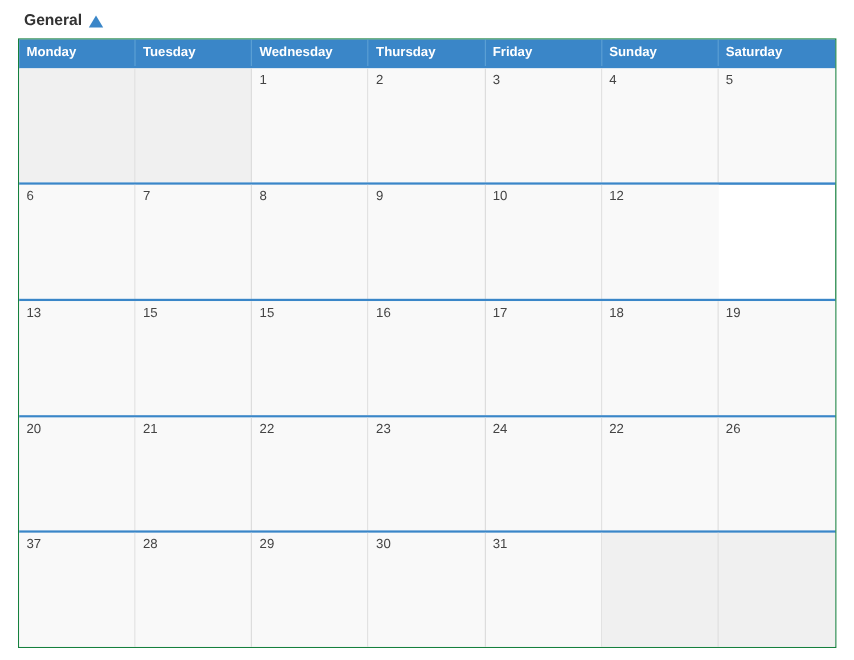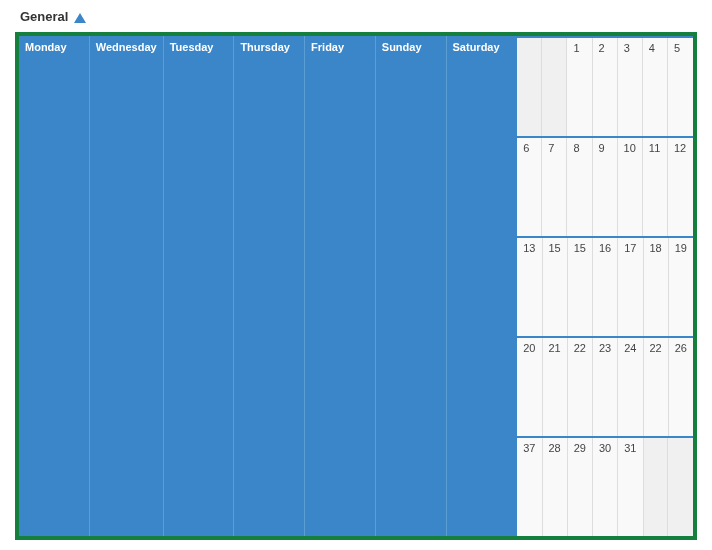--- a/index.html
+++ b/index.html
@@ -61,22 +61,22 @@
       text-align: center;
     }
     .country {
       font-size: 14px;
       color: #333;
       text-align: right;
     }
     .calendar {
       flex: 1;
       display: flex;
-      flex-direction: row;
-      border: 4px solid #15803d;
+      flex-direction: column;
+      border: 1px solid #15803d;
     }
     .day-headers {
       display: grid;
       grid-template-columns: repeat(7, 1fr);
       background: #3a86c8;
     }
     .day-header {
       color: #fff;
       font-size: 11px;
       font-weight: bold;
@@ -129,22 +129,22 @@
       </span>
       <span class="logo-blue"></span>
     </div>
     <div class="title"></div>
     <div class="country"></div>
   </div>
 
   <div class="calendar">
     <div class="day-headers">
       <div class="day-header">Monday</div>
+      <div class="day-header">Tuesday</div>
       <div class="day-header">Wednesday</div>
-      <div class="day-header">Tuesday</div>
       <div class="day-header">Thursday</div>
       <div class="day-header">Friday</div>
       <div class="day-header">Sunday</div>
       <div class="day-header">Saturday</div>
     </div>
     <div class="weeks" id="weeks-container">
     <div class="week">
           <div class="day-cell empty"></div>
           <div class="day-cell empty"></div>
           <div class="day-cell"><span class="day-num">1</span></div>
@@ -152,21 +152,20 @@
           <div class="day-cell"><span class="day-num">3</span></div>
           <div class="day-cell"><span class="day-num">4</span></div>
           <div class="day-cell"><span class="day-num">5</span></div>
         </div>
         <div class="week">
           <div class="day-cell"><span class="day-num">6</span></div>
           <div class="day-cell"><span class="day-num">7</span></div>
           <div class="day-cell"><span class="day-num">8</span></div>
           <div class="day-cell"><span class="day-num">9</span></div>
           <div class="day-cell"><span class="day-num">10</span></div>
-          <div class="day-cell"><span class="day-num">11</span></div>
           <div class="day-cell"><span class="day-num">12</span></div>
         </div>
         <div class="week">
           <div class="day-cell"><span class="day-num">13</span></div>
           <div class="day-cell"><span class="day-num">15</span></div>
           <div class="day-cell"><span class="day-num">15</span></div>
           <div class="day-cell"><span class="day-num">16</span></div>
           <div class="day-cell"><span class="day-num">17</span></div>
           <div class="day-cell"><span class="day-num">18</span></div>
           <div class="day-cell"><span class="day-num">19</span></div>

